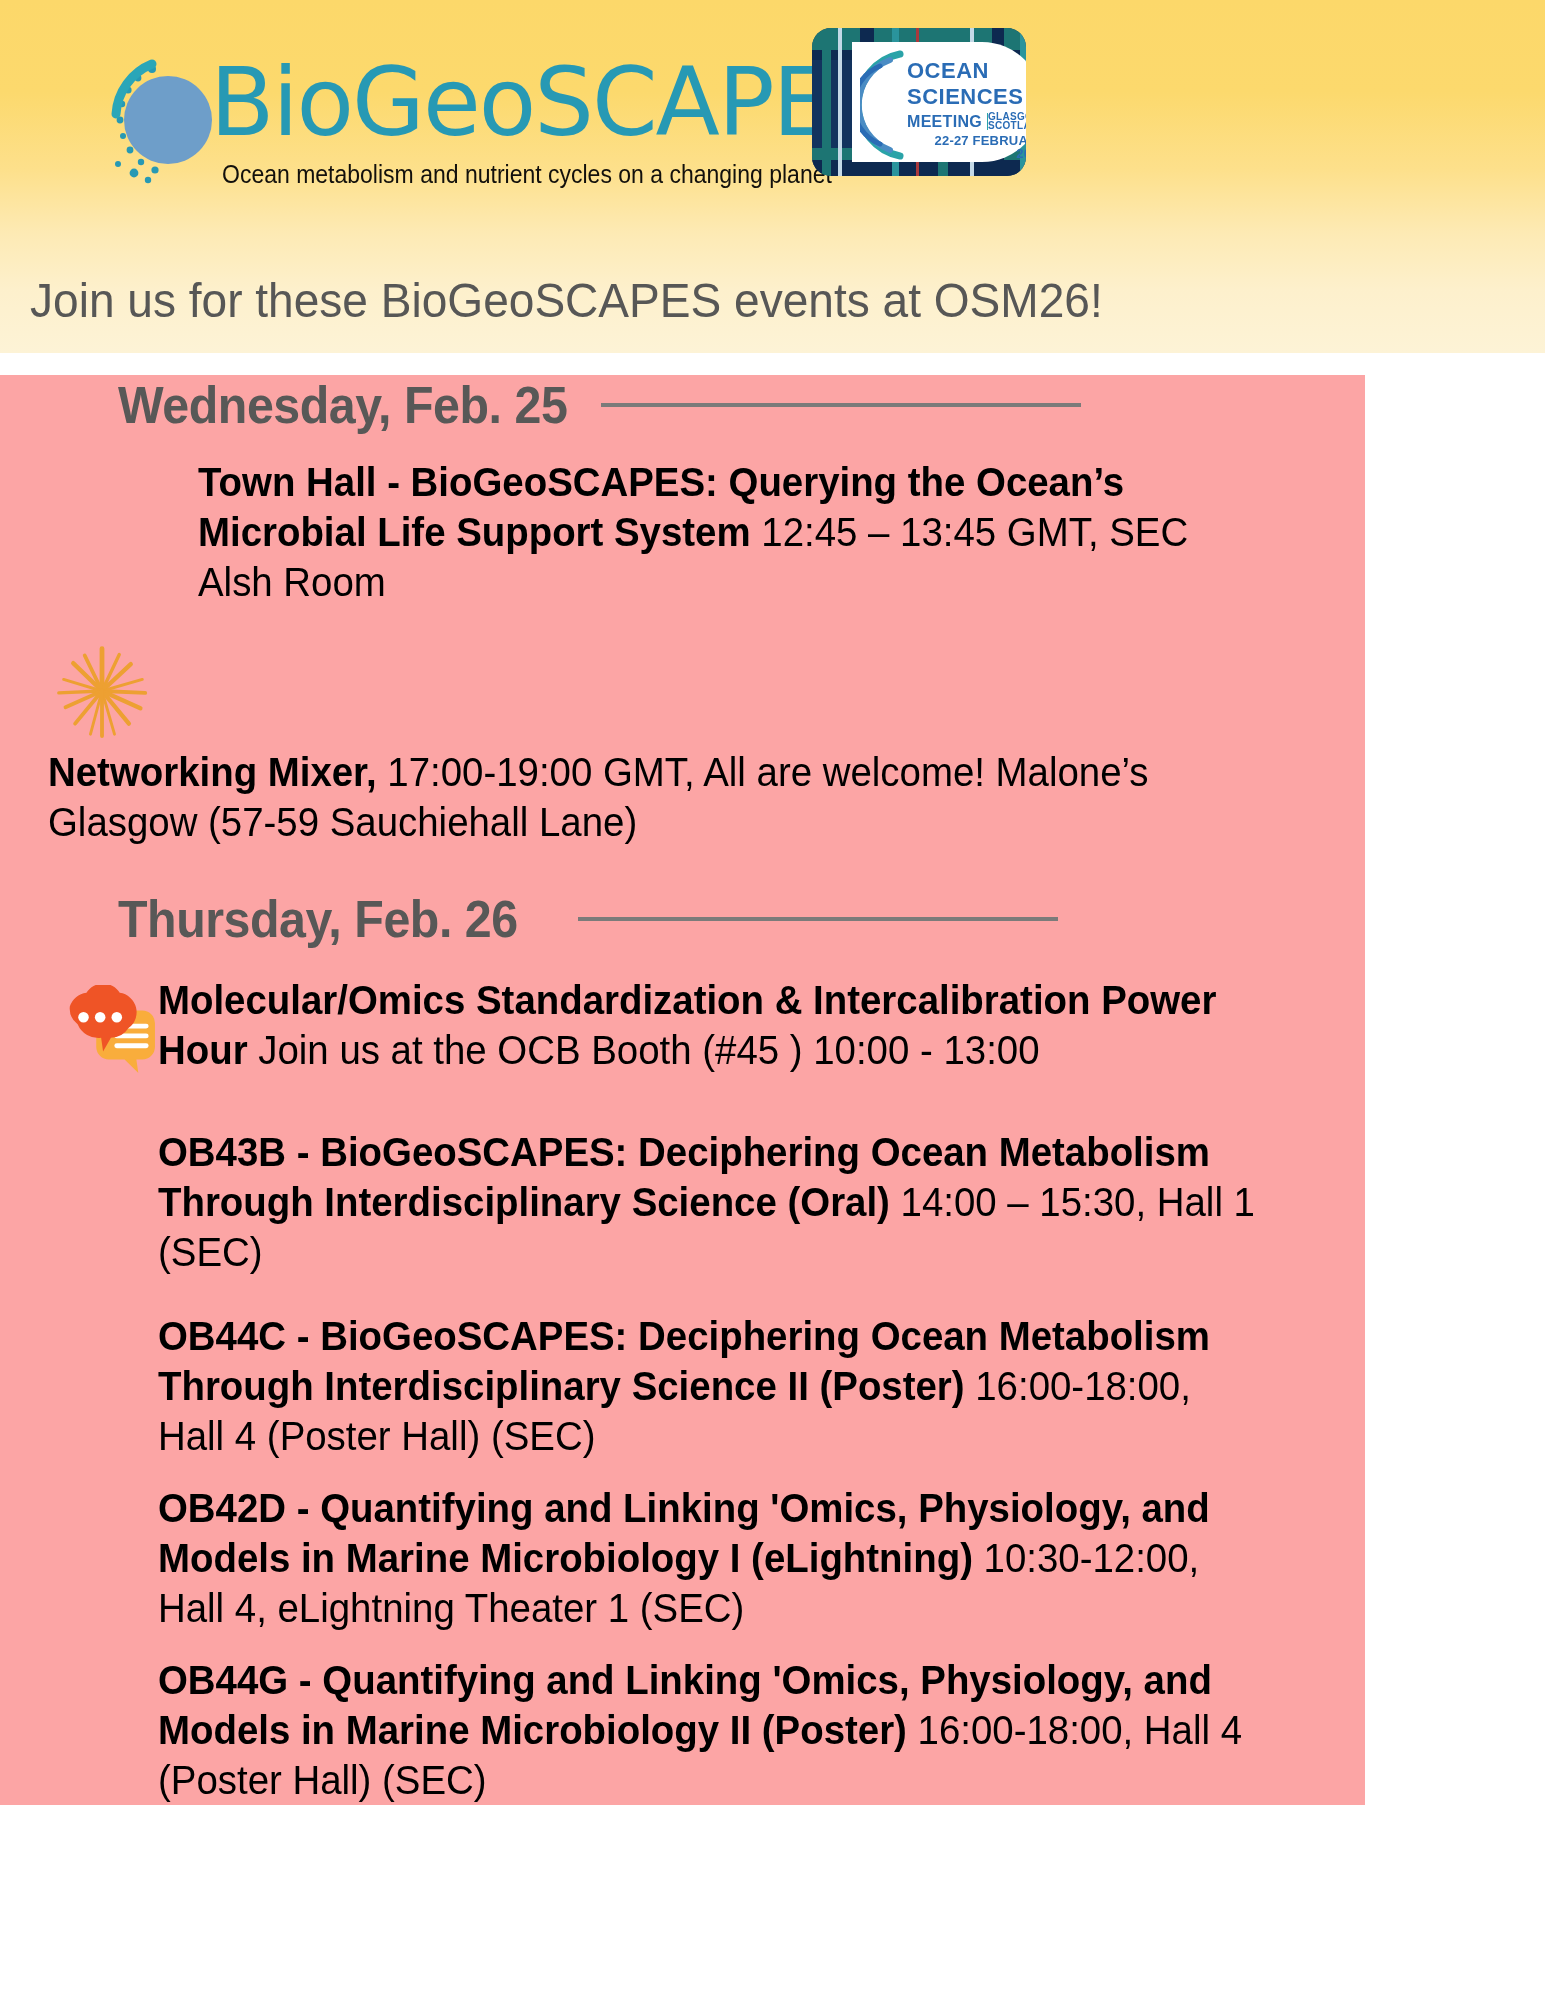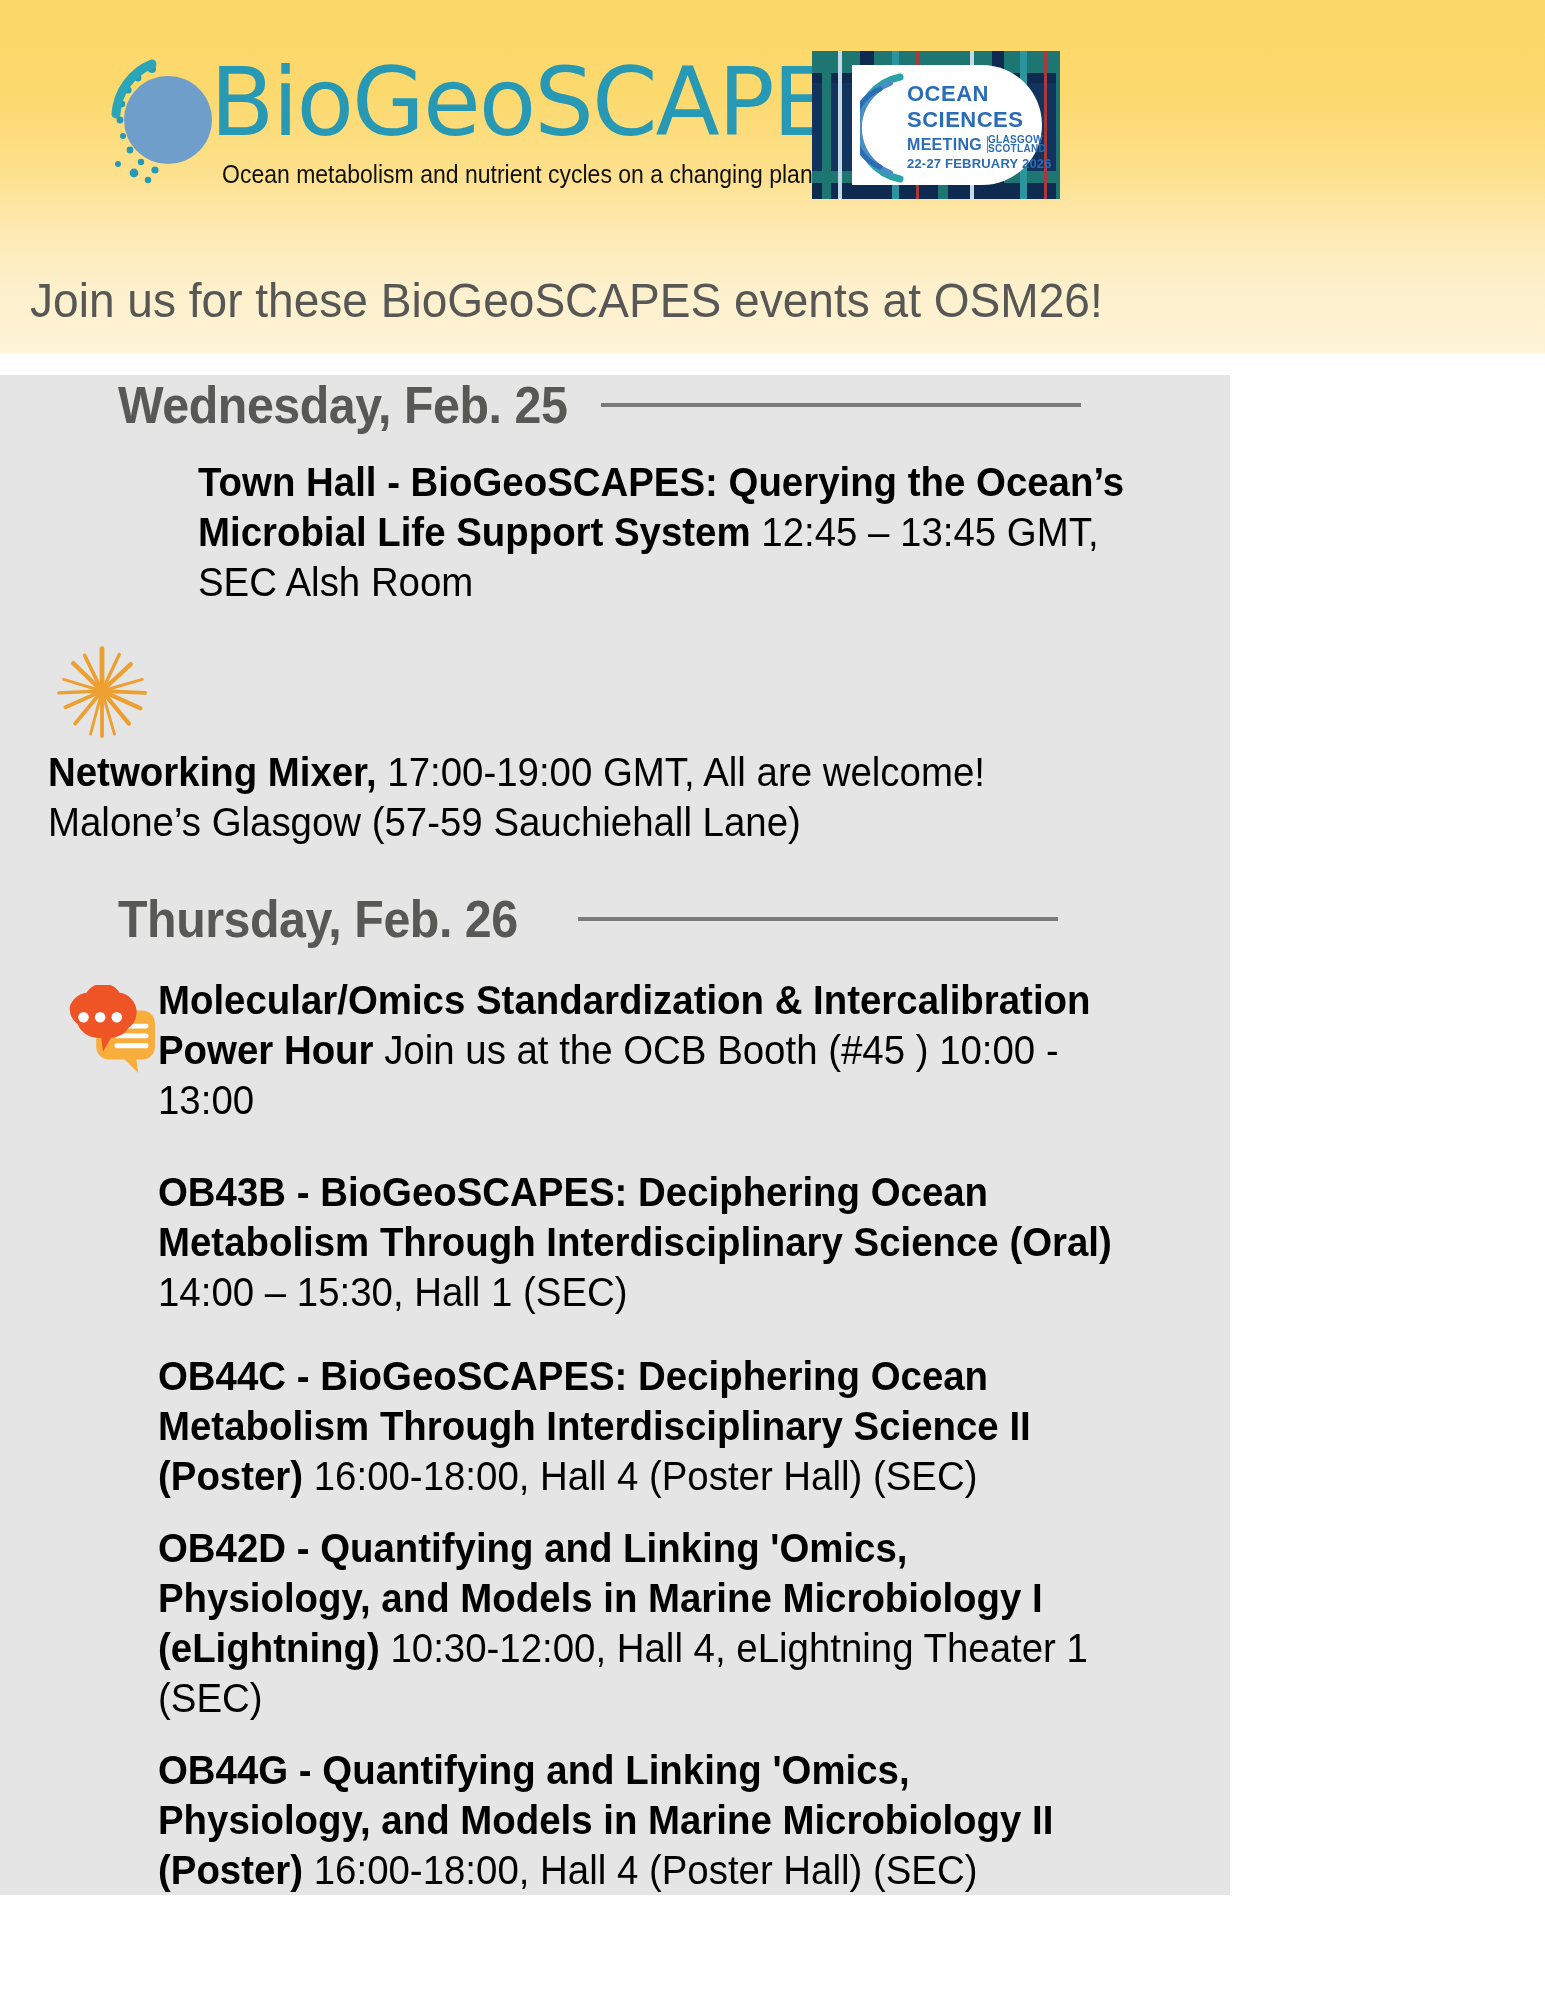--- a/index.html
+++ b/index.html
@@ -71,24 +71,25 @@
     font-family: "Liberation Sans", sans-serif;
     white-space: nowrap;
     transform: scaleX(0.92);
     transform-origin: left center;
   }
 
   
   .osm-logo {
     position: absolute;
     left: 812px;
-    top: 51px;
-    width: 248px;
+    top: 28px;
+    width: 214px;
     height: 148px;
     overflow: hidden;
+    border-radius: 19px;
   }
   .osm-white {
     position: absolute;
     left: 40px; top: 14px;
     width: 190px; height: 120px;
     background: #ffffff;
     border-radius: 0 60px 60px 0;
   }
   .osm-text {
     position: absolute;
@@ -114,22 +115,22 @@
     color: #575756;
     font-family: "Liberation Sans", sans-serif;
     white-space: nowrap;
     transform: scaleX(0.94);
     transform-origin: left center;
   }
 
   
   .content {
     position: relative;
-    width: 1230px;
-    background: #e5e5e5;
+    width: 1365px;
+    background: #fca5a5;
     padding: 0;
   }
 
   .day-head {
     display: flex;
     align-items: center;
     margin: 0 0 0 118px;
     gap: 20px;
   }
   .day-head-text {

